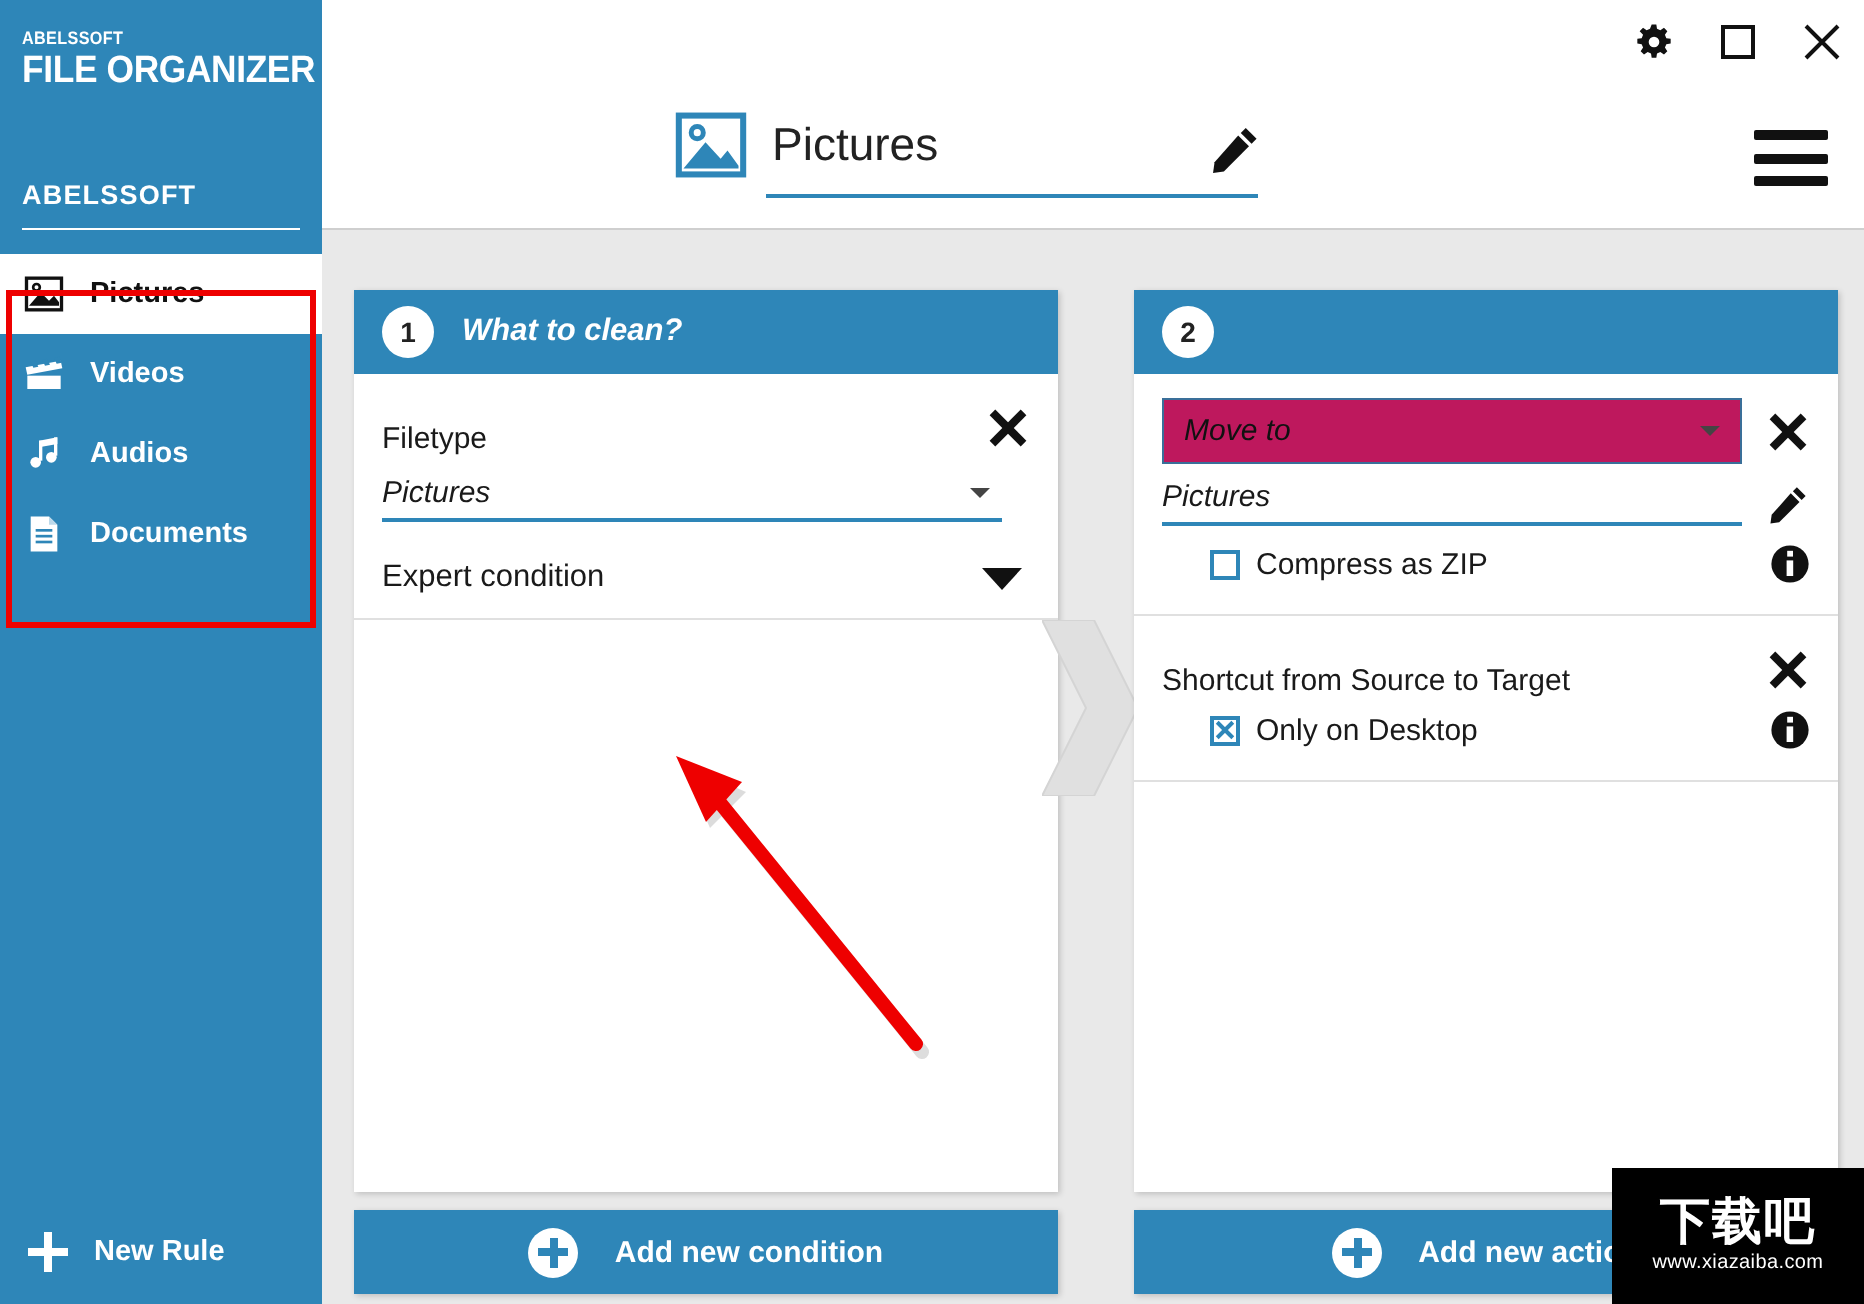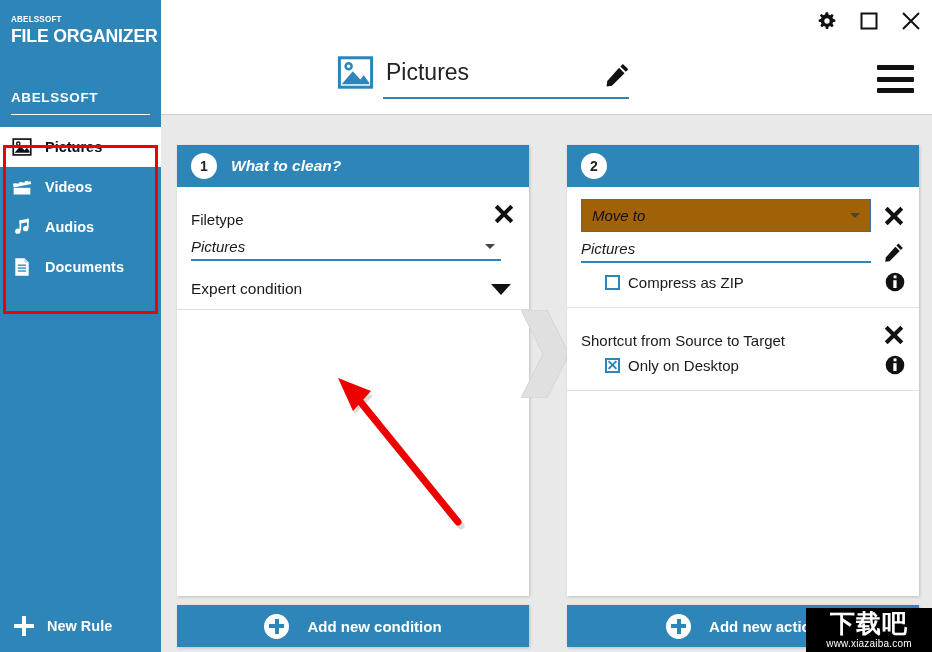--- a/index.html
+++ b/index.html
@@ -268,21 +268,21 @@
   .combo-row {
     display: flex;
     align-items: center;
     gap: 12px;
     padding: 12px 14px 0 14px;
   }
   .combo {
     width: 344px;
     height: 33px;
     border: 1px solid #3a6f99;
-    background: #a16207;
+    background: #be185d;
     display: flex;
     align-items: center;
     justify-content: space-between;
     padding: 0 8px 0 10px;
   }
   .combo-text {
     font-size: 15px;
     font-style: italic;
     color: #111111;
   }
@@ -377,21 +377,21 @@
     position: absolute;
     left: 165px; top: 255px;
     width: 150px; height: 165px;
     pointer-events: none;
   }
 
   
   .watermark {
     position: absolute;
     right: 0; bottom: 0;
-    width: 126px; height: 44px;
+    width: 126px; height: 68px;
     background: #000000;
     display: flex;
     flex-direction: column;
     align-items: center;
     justify-content: center;
   }
   .wm-cn {
     color: #ffffff;
     font-size: 25px;
     font-weight: bold;

